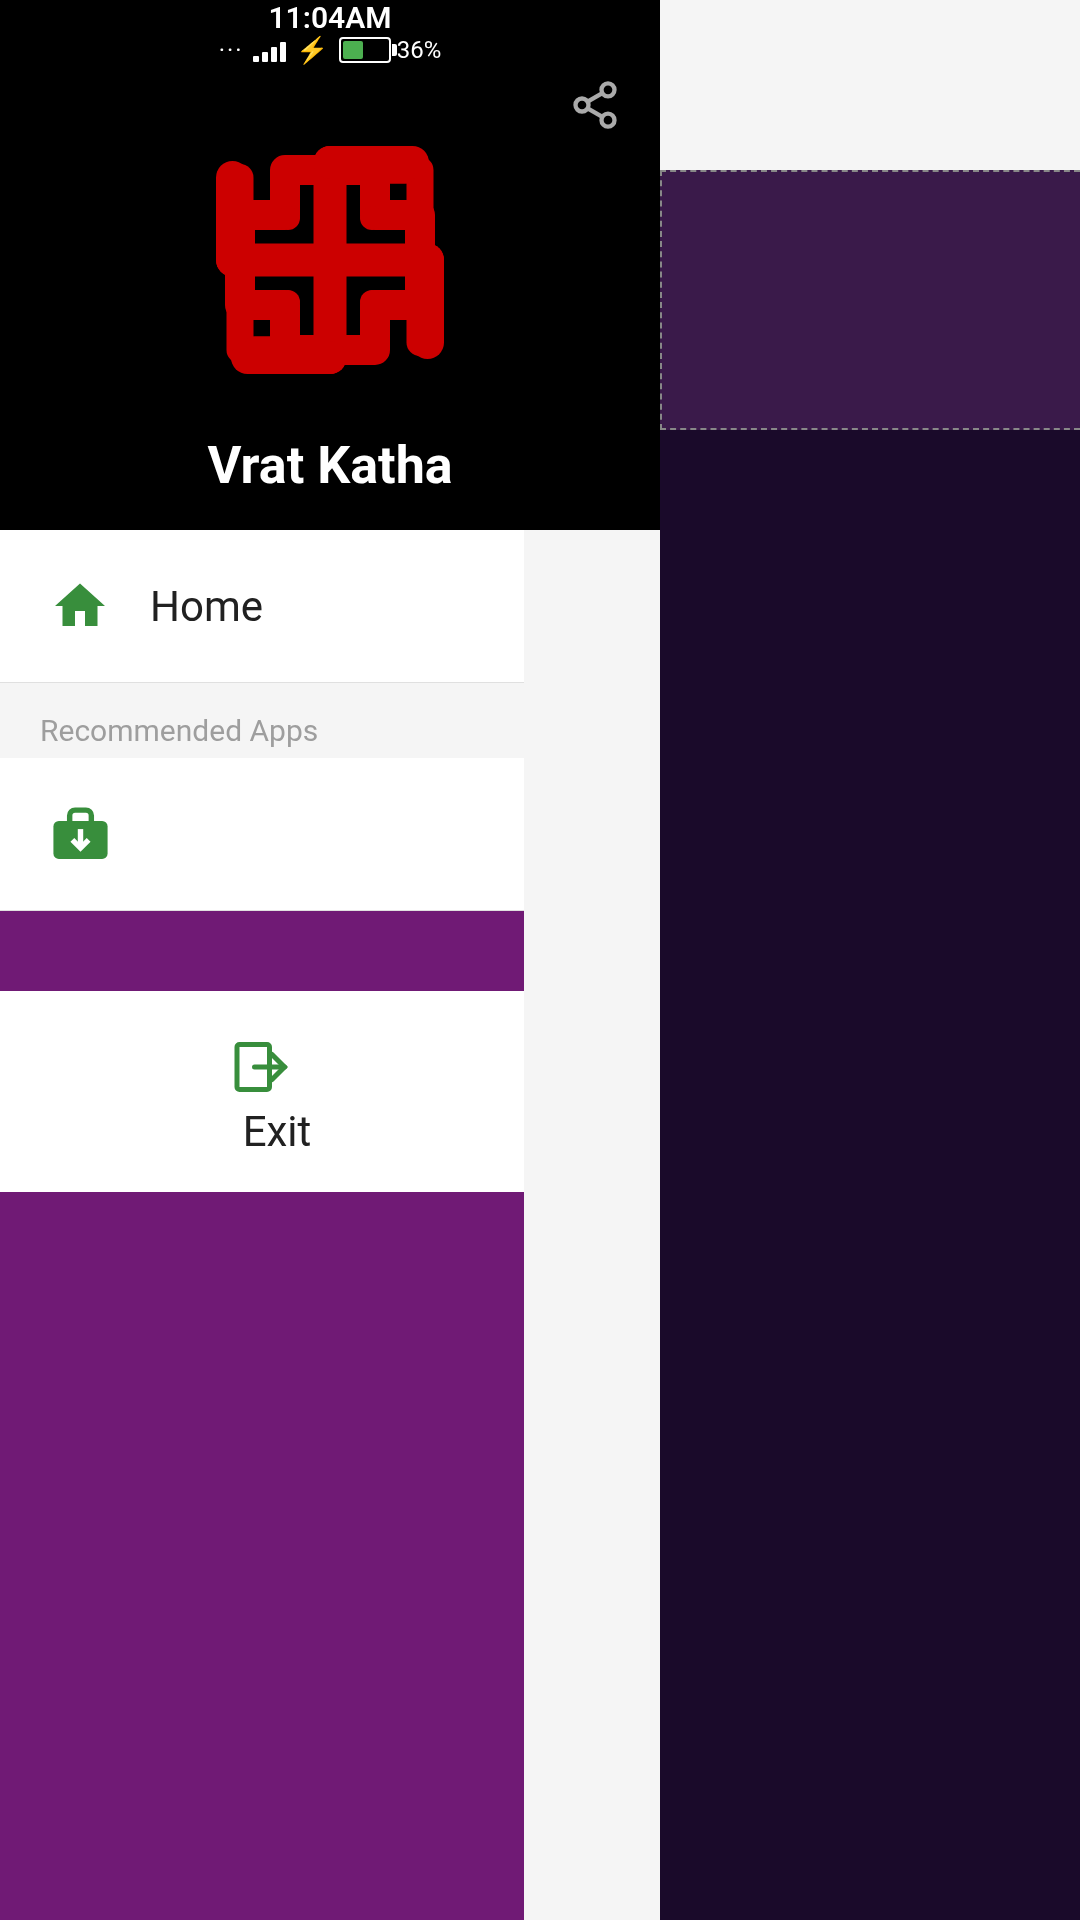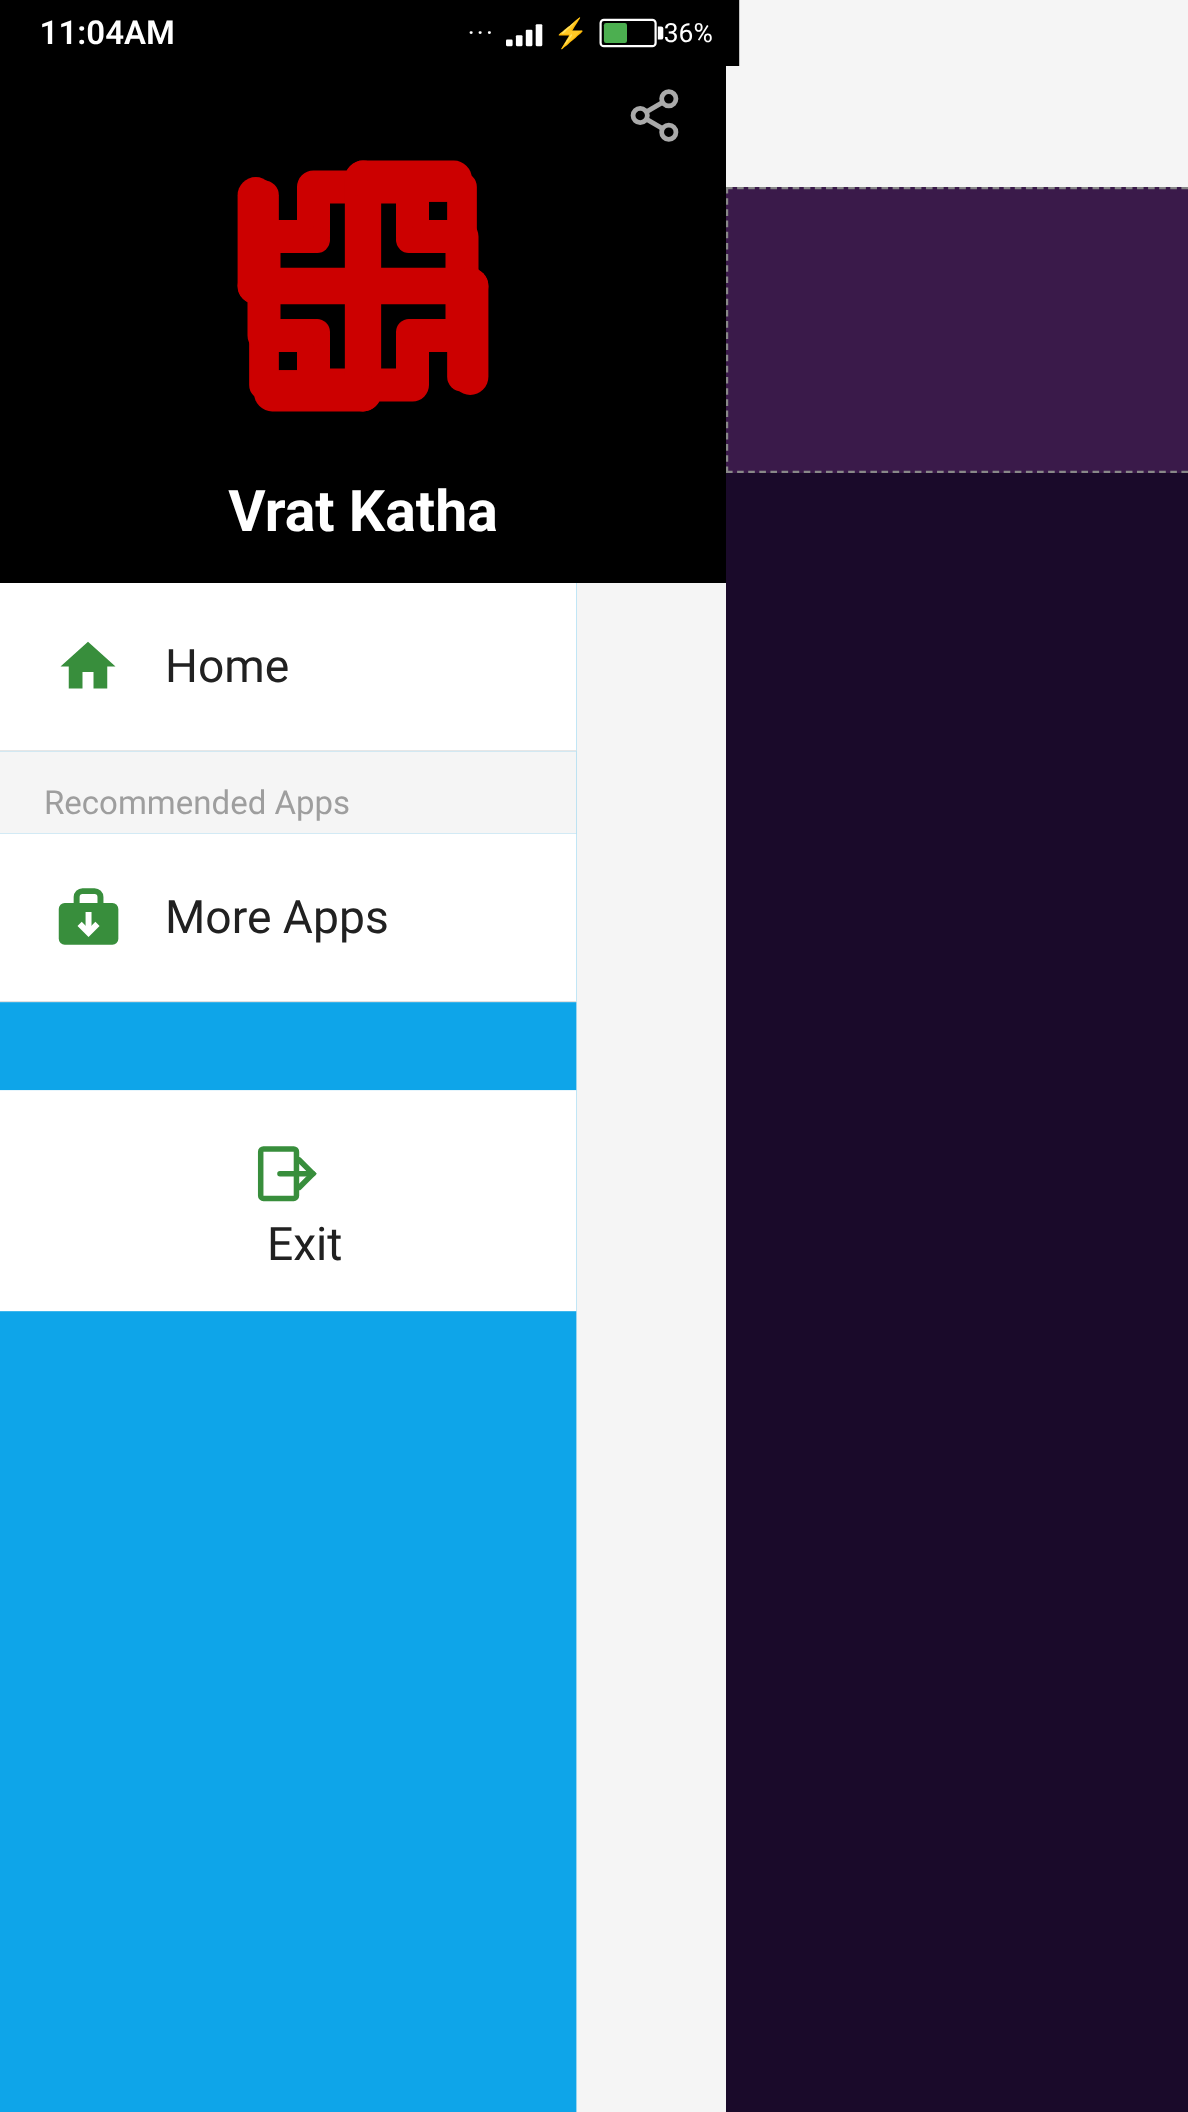--- a/index.html
+++ b/index.html
@@ -11,29 +11,30 @@
       font-family: 'Roboto', Arial, sans-serif;
       background: #f5f5f5;
       overflow: hidden;
       position: relative;
     }
 
     
     .status-bar {
       position: absolute;
       top: 0;
-      left: 12px;
+      left: 0;
       width: 660px;
       height: 60px;
       background: #000;
       display: flex;
       align-items: center;
       justify-content: space-between;
       padding: 0 24px;
       z-index: 10;
+      flex-direction: column;
     }
 
     .status-time {
       color: #fff;
       font-size: 30px;
       font-weight: 600;
     }
 
     .status-icons {
       display: flex;
@@ -163,21 +164,21 @@
       font-weight: 700;
       margin-top: 10px;
     }
 
     
     .nav-drawer {
       position: absolute;
       top: 530px;
       left: 0;
       width: 524px;
-      background: #0ea5e9;
+      background: #701a75;
       bottom: 0;
     }
 
     .nav-item {
       display: flex;
       align-items: center;
       padding: 36px 40px;
       border-bottom: 1px solid #e0e0e0;
       cursor: pointer;
       background: #fff;
@@ -337,21 +338,20 @@
   <div class="nav-item">
     <div class="nav-icon">
       <svg width="65" height="65" viewBox="0 0 24 24">
 
         <rect x="2" y="7" width="20" height="14" rx="2" ry="2" fill="#388e3c"></rect>
         <path d="M16 7V5a2 2 0 0 0-2-2h-4a2 2 0 0 0-2 2v2" fill="none" stroke="#388e3c" stroke-width="2"></path>
         <line x1="12" y1="10" x2="12" y2="17" stroke="#fff" stroke-width="2"></line>
         <polyline points="9,14 12,17 15,14" fill="none" stroke="#fff" stroke-width="2"></polyline>
       </svg>
     </div>
-    <span class="nav-label">More Apps</span>
   </div>
 
   <div class="nav-item" style="border-bottom: none; margin-top: 80px; flex-direction: column;">
     <div class="nav-icon">
       <svg width="60" height="60" viewBox="0 0 24 24" fill="none">
         <rect x="2" y="3" width="13" height="18" rx="1" stroke="#388e3c" stroke-width="2" fill="none"></rect>
         <polyline points="16,17 21,12 16,7" stroke="#388e3c" stroke-width="2" fill="none" stroke-linecap="round"></polyline>
         <line x1="21" y1="12" x2="9" y2="12" stroke="#388e3c" stroke-width="2" stroke-linecap="round"></line>
       </svg>
     </div>

